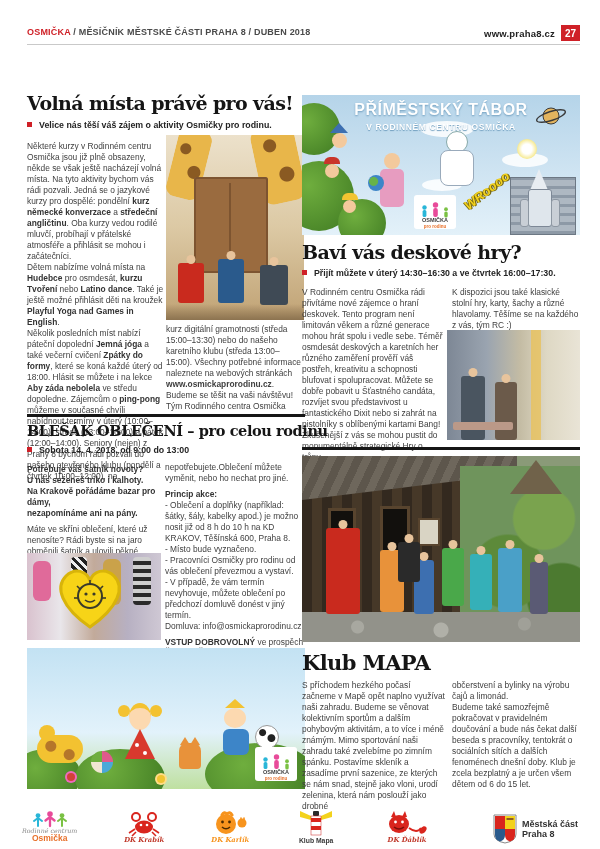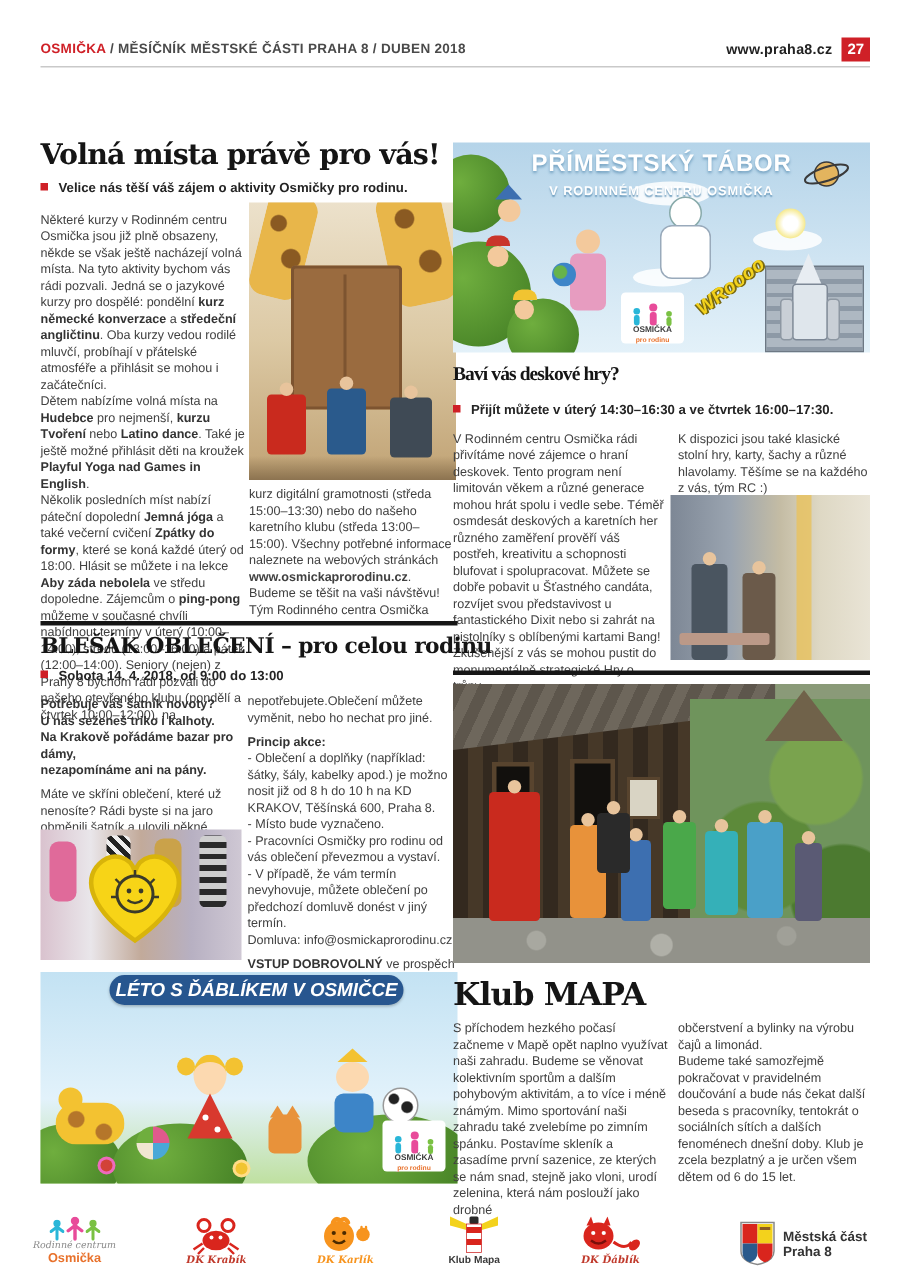--- a/index.html
+++ b/index.html
@@ -74,21 +74,21 @@
     <span class="pagebadge">27</span>
   </div>
   <div class="abs hdr-rule" style="top:44px;left:27px;right:20px;"></div>
 
   <div class="abs h1" style="top:92px;left:27px;width:278px;font-size:19px;">Volná místa právě pro vás!</div>
   <div class="abs sub" style="top:120px;left:27px;width:278px;">
     <span class="sq"></span><span>Velice nás těší váš zájem o aktivity Osmičky pro rodinu.</span>
   </div>
   <div class="abs body" style="top:141px;left:27px;width:137px;">
     <p><span>Některé kurzy v Rodinném centru Osmička jsou již plně obsazeny, někde se však ještě nacházejí volná místa. Na tyto aktivity bychom vás rádi pozvali. Jedná se o jazykové kurzy pro dospělé: pondělní </span><b>kurz německé konverzace</b><span> a </span><b>středeční angličtinu</b><span>. Oba kurzy vedou rodilé mluvčí, probíhají v přátelské atmosféře a přihlásit se mohou i začátečníci.</span></p>
-    <p><span>Dětem nabízíme volná místa na </span><b>Hudebce</b><span> pro nejmenší, </span><b>kurzu Tvoření</b><span> nebo </span><b>Latino dance</b><span>. Také je ještě možné přihlásit děti na kroužek </span><b>Playful Yoga nad Games in English</b><span>.</span></p>
+    <p><span>Dětem nabízíme volná místa na </span><b>Hudebce</b><span> pro osmdesát, </span><b>kurzu Tvoření</b><span> nebo </span><b>Latino dance</b><span>. Také je ještě možné přihlásit děti na kroužek </span><b>Playful Yoga nad Games in English</b><span>.</span></p>
     <p><span>Několik posledních míst nabízí páteční dopolední </span><b>Jemná jóga</b><span> a také večerní cvičení </span><b>Zpátky do formy</b><span>, které se koná každé úterý od 18:00. Hlásit se můžete i na lekce </span><b>Aby záda nebolela</b><span> ve středu dopoledne. Zájemcům o </span><b>ping-pong</b><span> můžeme v současné chvíli nabídnout termíny v úterý (10:00–14:00), středu (13:00–16:00) a pátek (12:00–14:00). Seniory (nejen) z Prahy 8 bychom rádi pozvali do našeho otevřeného klubu (pondělí a čtvrtek 10:00–12:00), na</span></p>
   </div>
 
   <div class="abs photo" style="top:135px;left:166px;width:138px;height:185px;background:linear-gradient(180deg,#ece1cb 0%,#dcc9a4 50%,#c0a274 100%);">
     <div class="abs" style="top:-6px;left:6px;width:34px;height:70px;background:radial-gradient(circle at 30% 30%,#8a5a22 5px,transparent 6px),radial-gradient(circle at 70% 60%,#8a5a22 6px,transparent 7px),#e8b64a;border-radius:10px;transform:rotate(14deg);"></div>
     <div class="abs" style="top:-10px;right:4px;width:44px;height:78px;background:radial-gradient(circle at 40% 25%,#8a5a22 6px,transparent 7px),radial-gradient(circle at 65% 65%,#8a5a22 7px,transparent 8px),#e8b64a;border-radius:12px;transform:rotate(-12deg);"></div>
     <div class="abs" style="top:42px;left:28px;width:74px;height:96px;background:#9a6b3f;border-radius:3px;box-shadow:inset 0 0 0 2px #7d5430;"></div>
     <div class="abs" style="top:48px;left:63px;width:2px;height:84px;background:#7d5430;"></div>
     <div class="person" style="top:128px;left:12px;width:26px;height:40px;background:#c92a1e;"></div>
     <div class="person" style="top:124px;left:52px;width:26px;height:44px;background:#2a5a8c;"></div>
@@ -168,21 +168,21 @@
         <svg width="8" height="11" viewBox="0 0 8 11">
             <circle cx="4" cy="2.2" r="1.9" fill="#7ac143"></circle>
             <rect x="2.3" y="4.4" width="3.4" height="6" rx="1.5" fill="#7ac143"></rect>
           </svg>
       </div>
       <div class="ml-t">OSMIČKA</div>
       <div class="ml-s">pro rodinu</div>
     </div>
   </div>
 
-  <div class="abs h1" style="top:241px;left:302px;width:278px;font-size:13px;font-family:Liberation Serif, serif;">Baví vás deskové hry?</div>
+  <div class="abs h1" style="top:241px;left:302px;width:278px;font-size:19px;">Baví vás deskové hry?</div>
   <div class="abs sub" style="top:268px;left:302px;width:278px;">
     <span class="sq"></span><span>Přijít můžete v úterý 14:30–16:30 a ve čtvrtek 16:00–17:30.</span>
   </div>
   <div class="abs body" style="top:287px;left:302px;width:143px;">
     <p><span>V Rodinném centru Osmička rádi přivítáme nové zájemce o hraní deskovek. Tento program není limitován věkem a různé generace mohou hrát spolu i vedle sebe. Téměř osmdesát deskových a karetních her různého zaměření prověří váš postřeh, kreativitu a schopnosti blufovat i spolupracovat. Můžete se dobře pobavit u Šťastného candáta, rozvíjet svou představivost u fantastického Dixit nebo si zahrát na pistolníky s oblíbenými kartami Bang! Zkušenější z vás se mohou pustit do monumentálně strategické Hry o trůny.</span></p>
   </div>
   <div class="abs body" style="top:287px;left:452px;width:128px;">
     <p><span>K dispozici jsou také klasické stolní hry, karty, šachy a různé hlavolamy. Těšíme se na každého z vás, tým RC :)</span></p>
   </div>
 
@@ -234,21 +234,20 @@
     <p><span>- Oblečení a doplňky (například: šátky, šály, kabelky apod.) je možno nosit již od 8 h do 10 h na KD KRAKOV, Těšínská 600, Praha 8.</span></p>
     <p><span>- Místo bude vyznačeno.</span></p>
     <p><span>- Pracovníci Osmičky pro rodinu od vás oblečení převezmou a vystaví.</span></p>
     <p><span>- V případě, že vám termín nevyhovuje, můžete oblečení po předchozí domluvě donést v jiný termín.</span></p>
     <p><span>Domluva: </span><a>info@osmickaprorodinu.cz</a></p>
     <p class="gap"><b>VSTUP DOBROVOLNÝ</b><span> ve prospěch </span><b>ŽIVOT DĚTEM</b><span> o.p.s.,</span></p>
     <p><b>který pomáhá od roku 2000</b></p>
   </div>
 
   <div class="abs banner" style="top:648px;left:27px;width:278px;height:141px;">
-    <div class="banner-bar abs" style="top:2px;left:46px;width:196px;height:20px;">LÉTO S ĎÁBLÍKEM V OSMIČCE</div>
     <div class="bush abs" style="bottom:-14px;left:-16px;width:70px;height:54px;"></div>
     <div class="bush abs" style="bottom:-18px;left:48px;width:90px;height:58px;"></div>
     <div class="bush abs" style="bottom:-16px;right:-10px;width:110px;height:62px;"></div>
 
     <div class="abs" style="bottom:26px;left:10px;width:46px;height:28px;background:radial-gradient(circle at 30% 40%,#b5762a 5px,transparent 6px),radial-gradient(circle at 70% 70%,#b5762a 5px,transparent 6px),#f3c231;border-radius:14px;">
       <div class="abs" style="top:-10px;left:2px;width:16px;height:16px;background:#f3c231;border-radius:50%;"></div>
     </div>
 
     <div class="abs" style="bottom:16px;left:64px;width:22px;height:22px;border-radius:50%;background:conic-gradient(#e05a8c 0 90deg,#4aa8d8 90deg 180deg,#f1e6d2 180deg 270deg,#6fae3e 270deg 360deg);"></div>
 

